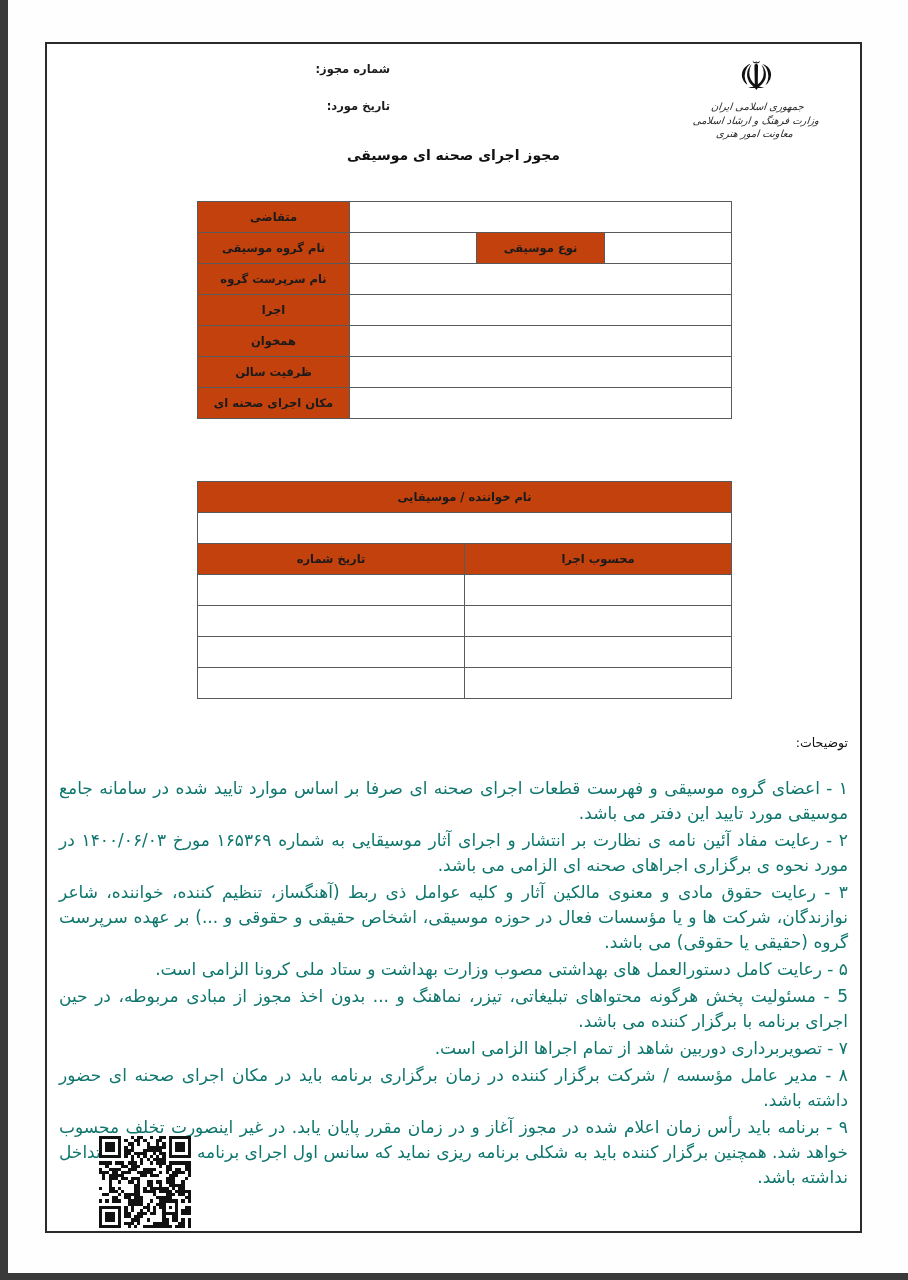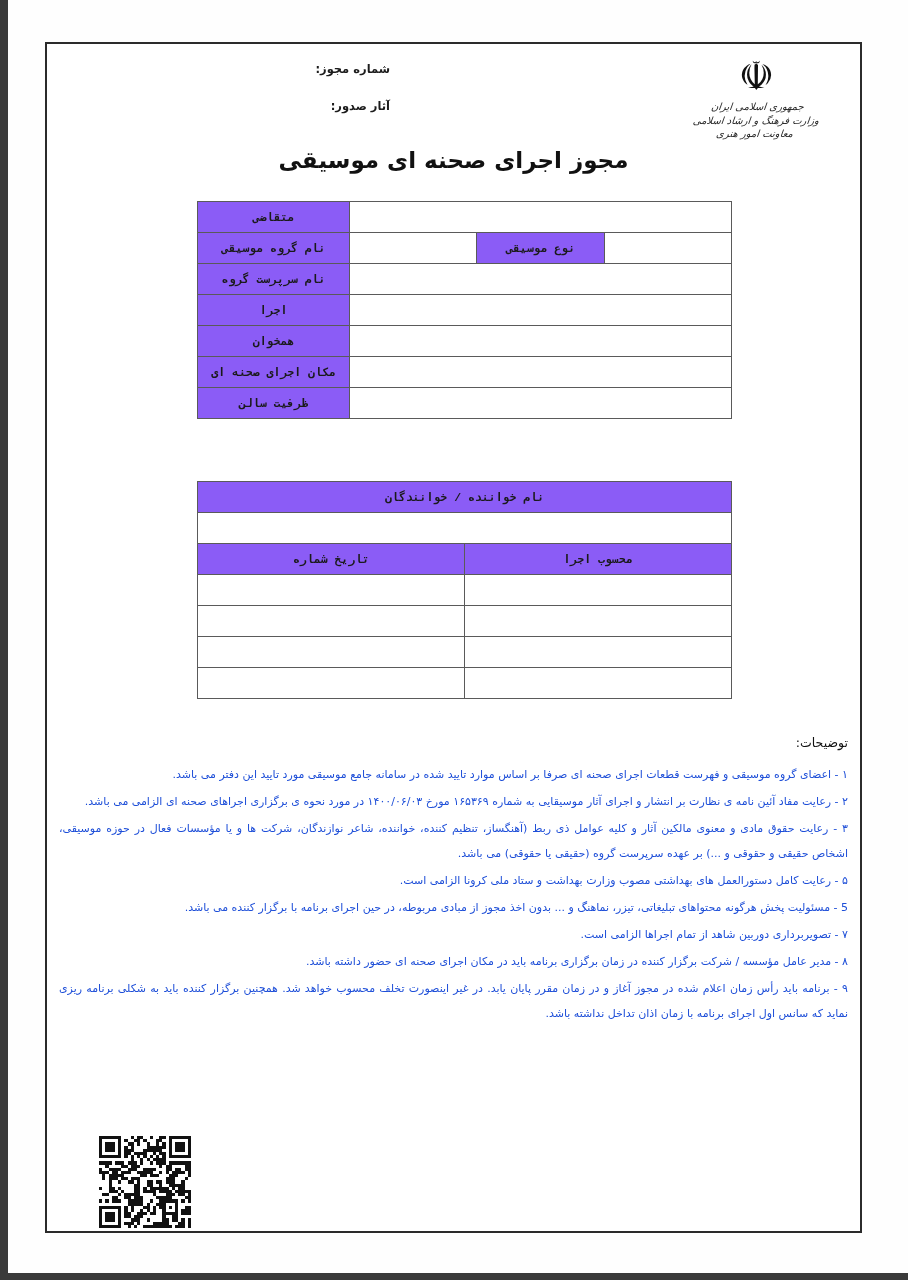--- a/index.html
+++ b/index.html
@@ -90,33 +90,32 @@
     line-height: 15px;
     margin-bottom: 22px;
     white-space: nowrap;
   }
 
   .doc-title {
     position: absolute;
     top: 103px;
     left: 0; right: 0;
     text-align: center;
-    font-size: 23px;
+    font-size: 14px;
     font-weight: bold;
     color: #111;
     letter-spacing: 0px;
   }
 
   
   .tbl {
     position: absolute;
     border-collapse: collapse;
     table-layout: fixed;
-    background: #8b5cf6;
-    font-family: Liberation Mono, monospace;
+    background: #c2410c;
   }
   .tbl td {
     border: 1.4px solid #5a5a5a;
     height: 31px;
     font-size: 11.5px;
     font-weight: bold;
     color: #1a1a1a;
     text-align: center;
     vertical-align: middle;
     padding: 0 4px;
@@ -133,26 +132,26 @@
   .notes {
     position: absolute;
     top: 690px;
     right: 12px;
     left: 12px;
     text-align: right;
   }
   .notes-heading {
     font-size: 12.5px;
     color: #111;
-    margin-bottom: 11px;
+    margin-bottom: 25px;
     line-height: 17px;
   }
   .note-item {
-    font-size: 11px;
-    color: #1d4ed8;
+    font-size: 17px;
+    color: #0f766e;
     line-height: 25px;
     text-align: justify;
     text-align-last: right;
     margin: 0 0 2px 0;
     direction: rtl;
   }
 
   
   .qr-wrap {
     position: absolute;
@@ -174,21 +173,21 @@
         <div class="emblem-glyph">☫</div>
         <div class="emblem-lines">
           <div>جمهوری اسلامی ایران</div>
           <div>وزارت فرهنگ و ارشاد اسلامی</div>
           <div>معاونت امور هنری</div>
         </div>
       </div>
 
       <div class="meta-block">
         <div class="meta-row">شماره مجوز:</div>
-        <div class="meta-row">آثار صدور:</div>
+        <div class="meta-row">تاریخ مورد:</div>
       </div>
 
       <div class="doc-title">مجوز اجرای صحنه ای موسیقی</div>
 
       <table class="tbl" id="table-info">
         <tbody>
           <tr>
             <td class="blank" colspan="3"></td>
             <td class="lbl-cell">متقاضی</td>
           </tr>
@@ -205,33 +204,33 @@
           <tr>
             <td class="blank" colspan="3"></td>
             <td class="lbl-cell">اجرا</td>
           </tr>
           <tr>
             <td class="blank" colspan="3"></td>
             <td class="lbl-cell">همخوان</td>
           </tr>
           <tr>
             <td class="blank" colspan="3"></td>
+            <td class="lbl-cell">ظرفیت سالن</td>
+          </tr>
+          <tr>
+            <td class="blank" colspan="3"></td>
             <td class="lbl-cell">مکان اجرای صحنه ای</td>
-          </tr>
-          <tr>
-            <td class="blank" colspan="3"></td>
-            <td class="lbl-cell">ظرفیت سالن</td>
           </tr>
         </tbody>
       </table>
 
       <table class="tbl" id="table-perf">
         <tbody>
           <tr>
-            <td colspan="2">نام خواننده / خوانندگان</td>
+            <td colspan="2">نام خواننده / موسیقایی</td>
           </tr>
           <tr>
             <td class="blank" colspan="2"></td>
           </tr>
           <tr>
             <td style="width:268px">محسوب اجرا</td>
             <td>تاریخ شماره</td>
           </tr>
           <tr>
             <td class="blank"></td>

